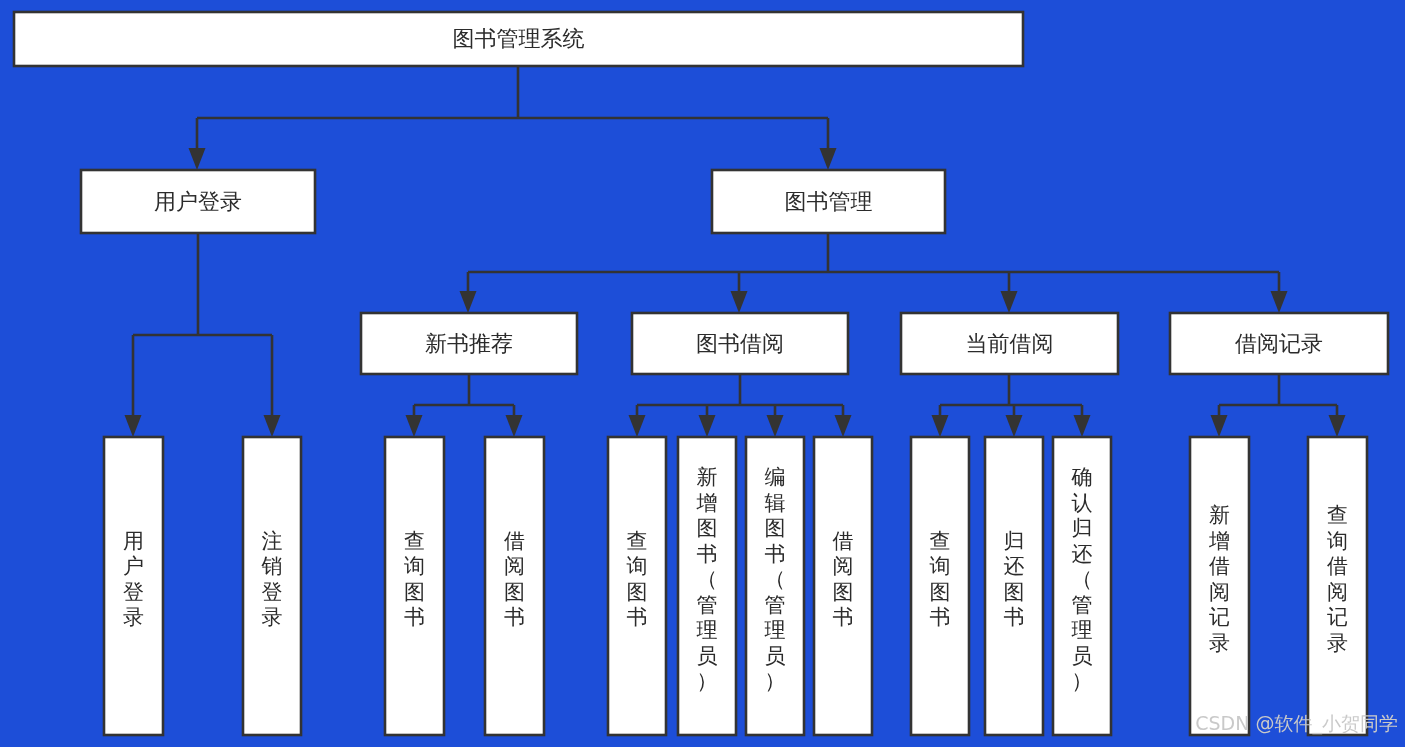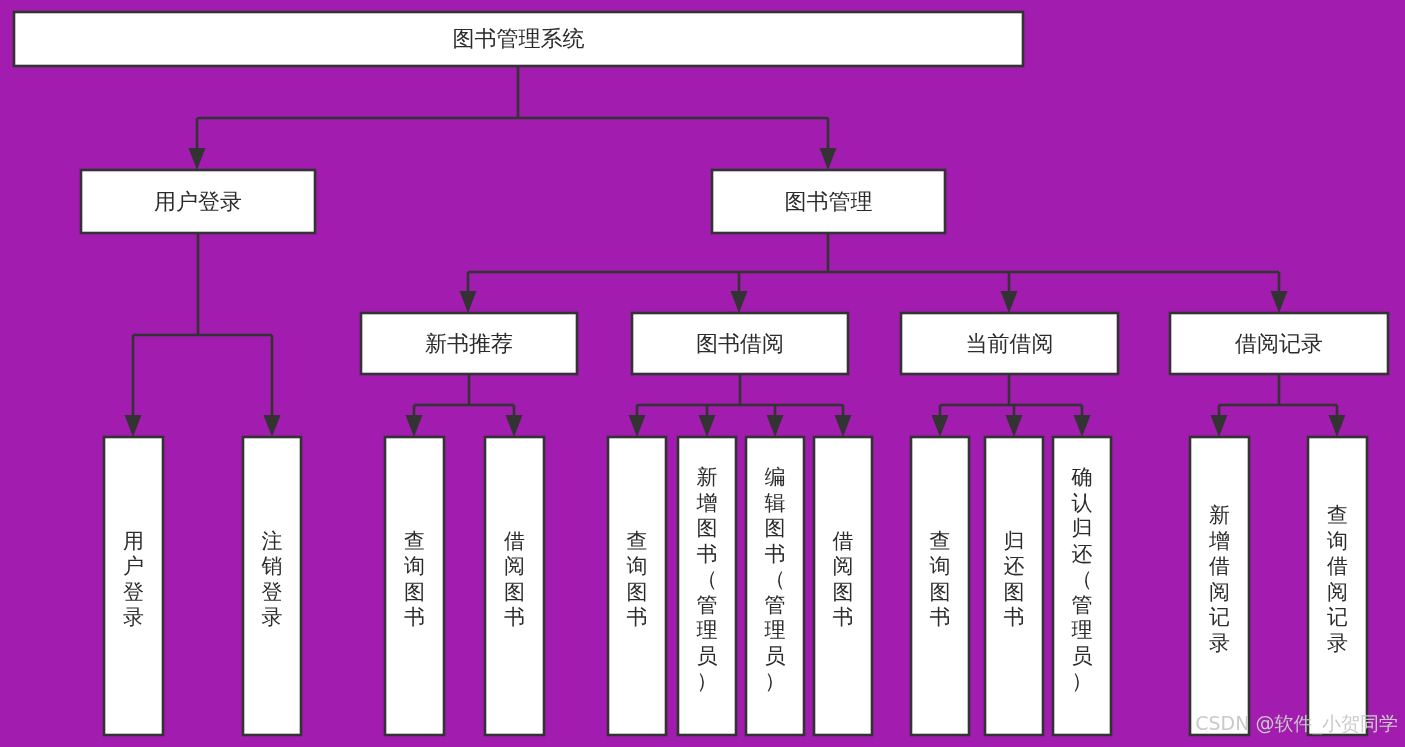--- a/index.html
+++ b/index.html
@@ -11,21 +11,21 @@
   body {
     width: 1405px;
     height: 747px;
     overflow: hidden;
     font-family: "DejaVu Sans", "Liberation Sans", sans-serif;
   }
   #diagram-root {
     position: relative;
     width: 1405px;
     height: 747px;
-    background: #a21caf;
+    background: #1d4ed8;
   }
   svg.flowchart {
     display: block;
     width: 1405px;
     height: 747px;
   }
   .node-rect {
     fill: #ffffff;
     stroke: #333333;
     stroke-width: 2.6;

